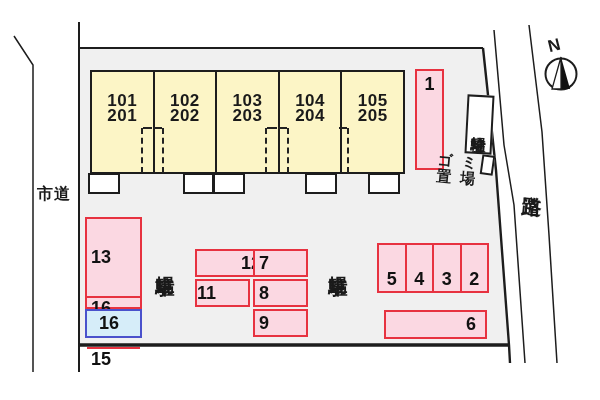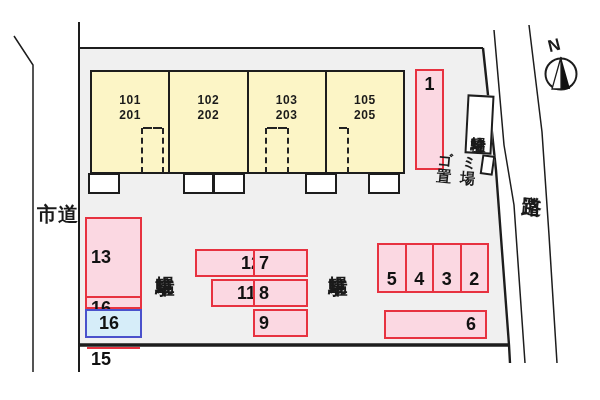--- a/index.html
+++ b/index.html
@@ -17,21 +17,21 @@
 
   
   .building {
     position:absolute; left:90px; top:70px; width:315px; height:104px;
     background:var(--building-fill); border:2px solid var(--line);
     box-sizing:border-box; display:flex;
   }
   .unit { flex:1; border-right:2px solid var(--line); display:flex;
           justify-content:center; align-items:flex-start; padding-top:21px; }
   .unit:last-child { border-right:none;border-radius:9px; }
-  .unit-label { font-size:12px; font-weight:600; line-height:15px;
+  .unit-label { font-size:17px; font-weight:600; line-height:15px;
                 text-align:center; letter-spacing:0.5px; }
   .porch { position:absolute; background:#ffffff; border:2px solid var(--line);
            box-sizing:border-box; height:21px; top:173px; }
   .dash-v { position:absolute; width:0; border-left:2px dashed #222; }
   .dash-h { position:absolute; height:0; border-top:2px dashed #222; }
 
   
   .sp { position:absolute; background:var(--space-fill);
         border:2px solid var(--space-border); box-sizing:border-box;
         display:flex; font-size:18px; font-weight:600; color:#111; }
@@ -44,21 +44,21 @@
   .sp-colstack .cell { flex:1; border-top:2px solid var(--space-border);
         display:flex; align-items:center; padding-left:4px;margin-top:28px; }
   .sp-colstack .cell:first-child { border-top:none; }
   .sp16 { background:var(--space16-fill); border:2px solid var(--space16-border);
           align-items:center; padding-left:12px; }
 
   
   .vtext { writing-mode:vertical-rl; text-orientation:upright; }
   .lbl-parking { position:absolute; font-size:19px; font-weight:600;
                  line-height:1.0; letter-spacing:0; }
-  .lbl-shido { position:absolute; left:37px; top:201px; font-size:20px;
+  .lbl-shido { position:absolute; left:37px; top:184px; font-size:16px;
                font-weight:600; letter-spacing:1px; }
   .lbl-doro  { position:absolute; left:522px; top:181px; font-size:20px;
                font-weight:600; transform:rotate(6deg); }
   .bike-box { position:absolute; left:466px; top:95px; width:27px; height:59px;
               background:#ffffff; border:2px solid var(--line);
               box-sizing:border-box; transform:rotate(3deg);
               display:flex; align-items:center; justify-content:center;
               font-size:15px; font-weight:600; line-height:1.05; }
   .garbage { position:absolute; left:437px; top:154px; width:52px;
              font-size:15px; font-weight:600; line-height:16px;
@@ -97,20 +97,23 @@
     <div class="unit">
       <div class="unit-label"><span>101</span><br><span>201</span></div>
     </div>
     <div class="unit">
       <div class="unit-label"><span>102</span><br><span>202</span></div>
     </div>
     <div class="unit">
       <div class="unit-label"><span>103</span><br><span>203</span></div>
     </div>
     <div class="unit">
+      <div class="unit-label"><span>104</span><br><span>204</span></div>
+    </div>
+    <div class="unit">
       <div class="unit-label"><span>105</span><br><span>205</span></div>
     </div>
   </div>
 
   <div class="porch" style="left:88px;width:32px;"></div>
   <div class="porch" style="left:183px;width:31px;"></div>
   <div class="porch" style="left:213px;width:32px;"></div>
   <div class="porch" style="left:305px;width:32px;"></div>
   <div class="porch" style="left:368px;width:32px;"></div>
 
@@ -144,21 +147,21 @@
       </div>
   </div>
 
   <div class="sp" style="left:384px;top:310px;width:103px;height:29px;align-items:center;justify-content:flex-end;padding-right:9px;">
     <span>6</span>
   </div>
 
   <div class="sp" style="left:195px;top:249px;width:72px;height:28px;align-items:center;justify-content:flex-end;padding-right:4px;">
       <span>12</span>
     </div>
-  <div class="sp" style="left:211px;top:279px;width:55px;height:28px;align-items:center;justify-content:flex-end;padding-right:8px;">
+  <div class="sp" style="left:195px;top:279px;width:55px;height:28px;align-items:center;justify-content:flex-start;padding-right:16px;">
       <span>11</span>
     </div>
 
   <div class="sp" style="left:253px;top:249px;width:55px;height:28px;align-items:center;padding-left:4px;">
       <span>7</span>
     </div>
   <div class="sp" style="left:253px;top:279px;width:55px;height:28px;align-items:center;padding-left:4px;">
       <span>8</span>
     </div>
   <div class="sp" style="left:253px;top:309px;width:55px;height:28px;align-items:center;padding-left:4px;">

